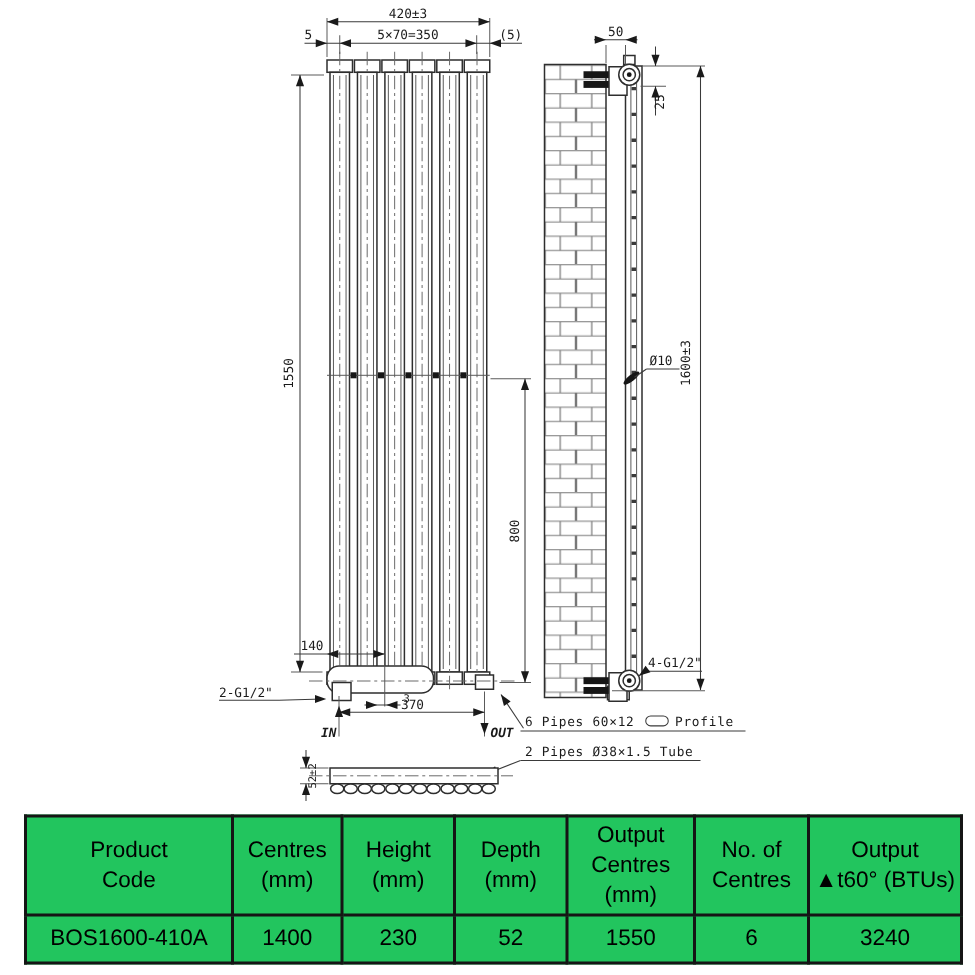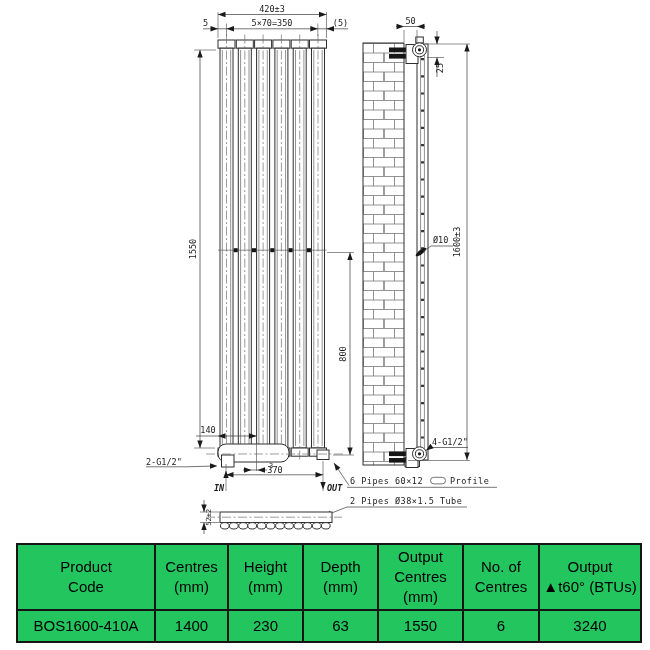--- a/index.html
+++ b/index.html
@@ -252,21 +252,21 @@
 (mm)</th>
     <th>No. of
 Centres</th>
     <th>Output
 ▲t60° (BTUs)</th>
   </tr>
   <tr class="dat">
     <td>BOS1600-410A</td>
     <td>1400</td>
     <td>230</td>
-    <td>63</td>
+    <td>52</td>
     <td>1550</td>
     <td>6</td>
     <td>3240</td>
   </tr>
 </tbody>
     </table>
 
 </div>
 
 </body></html>

